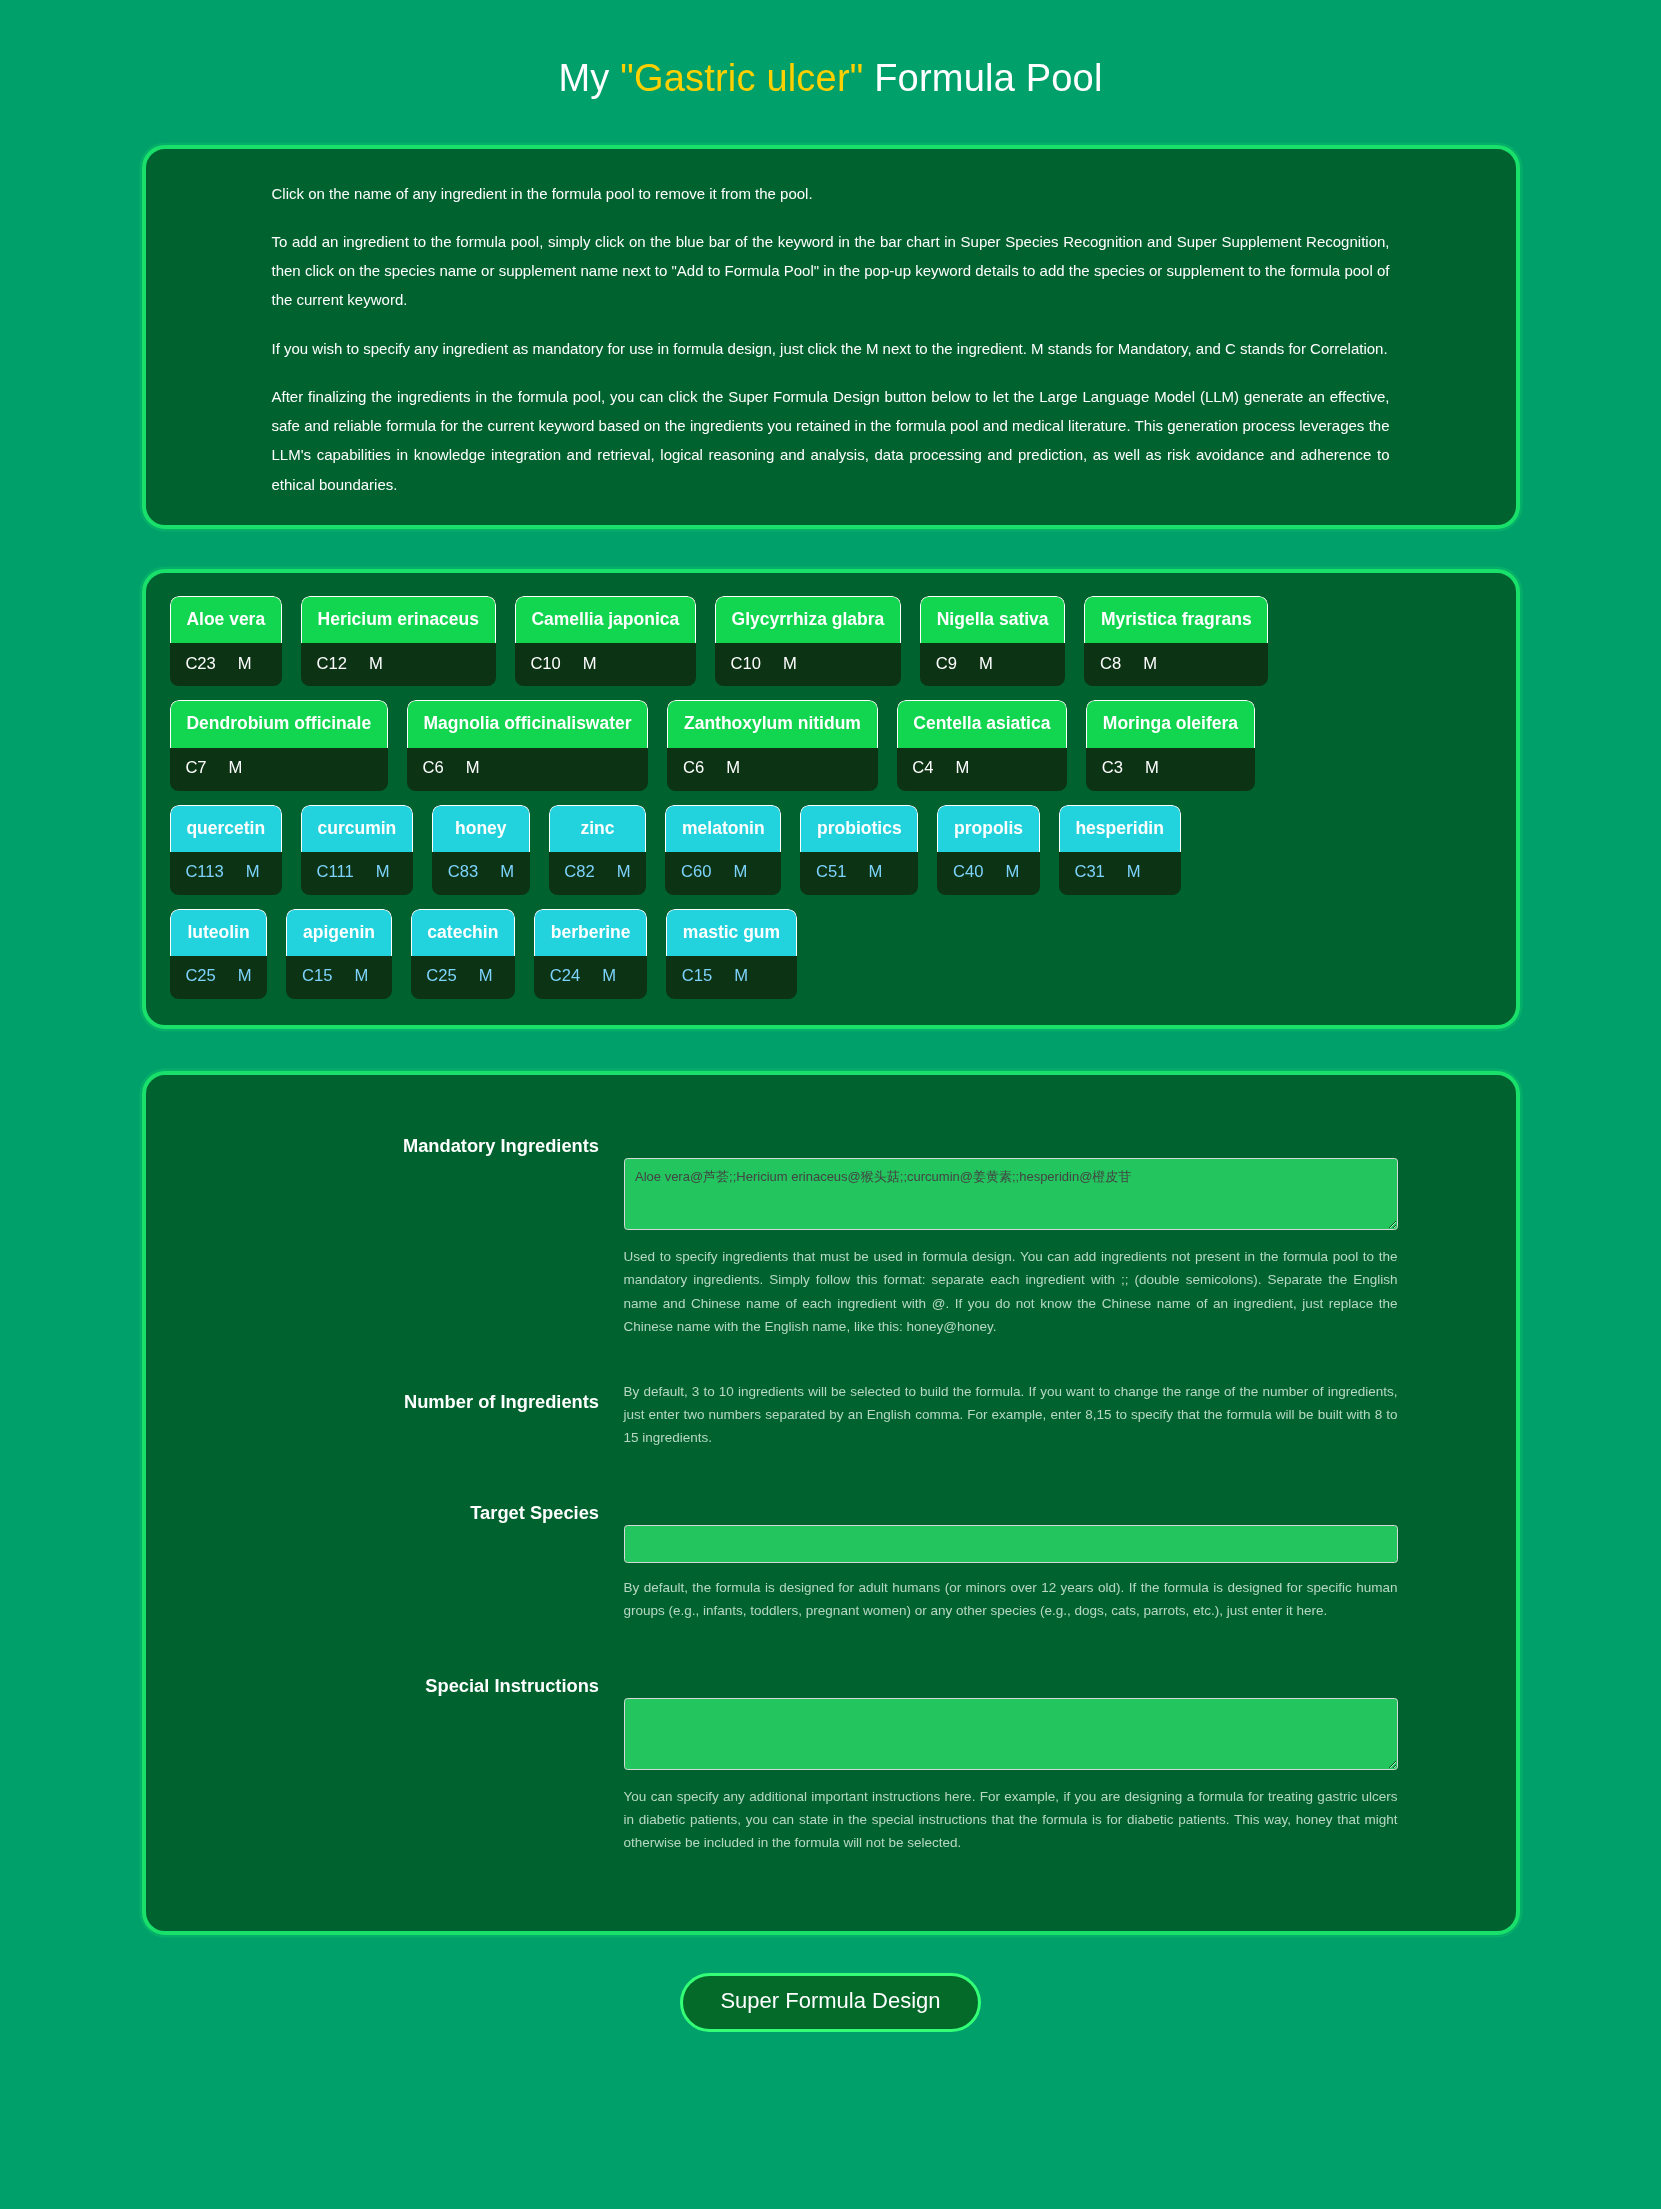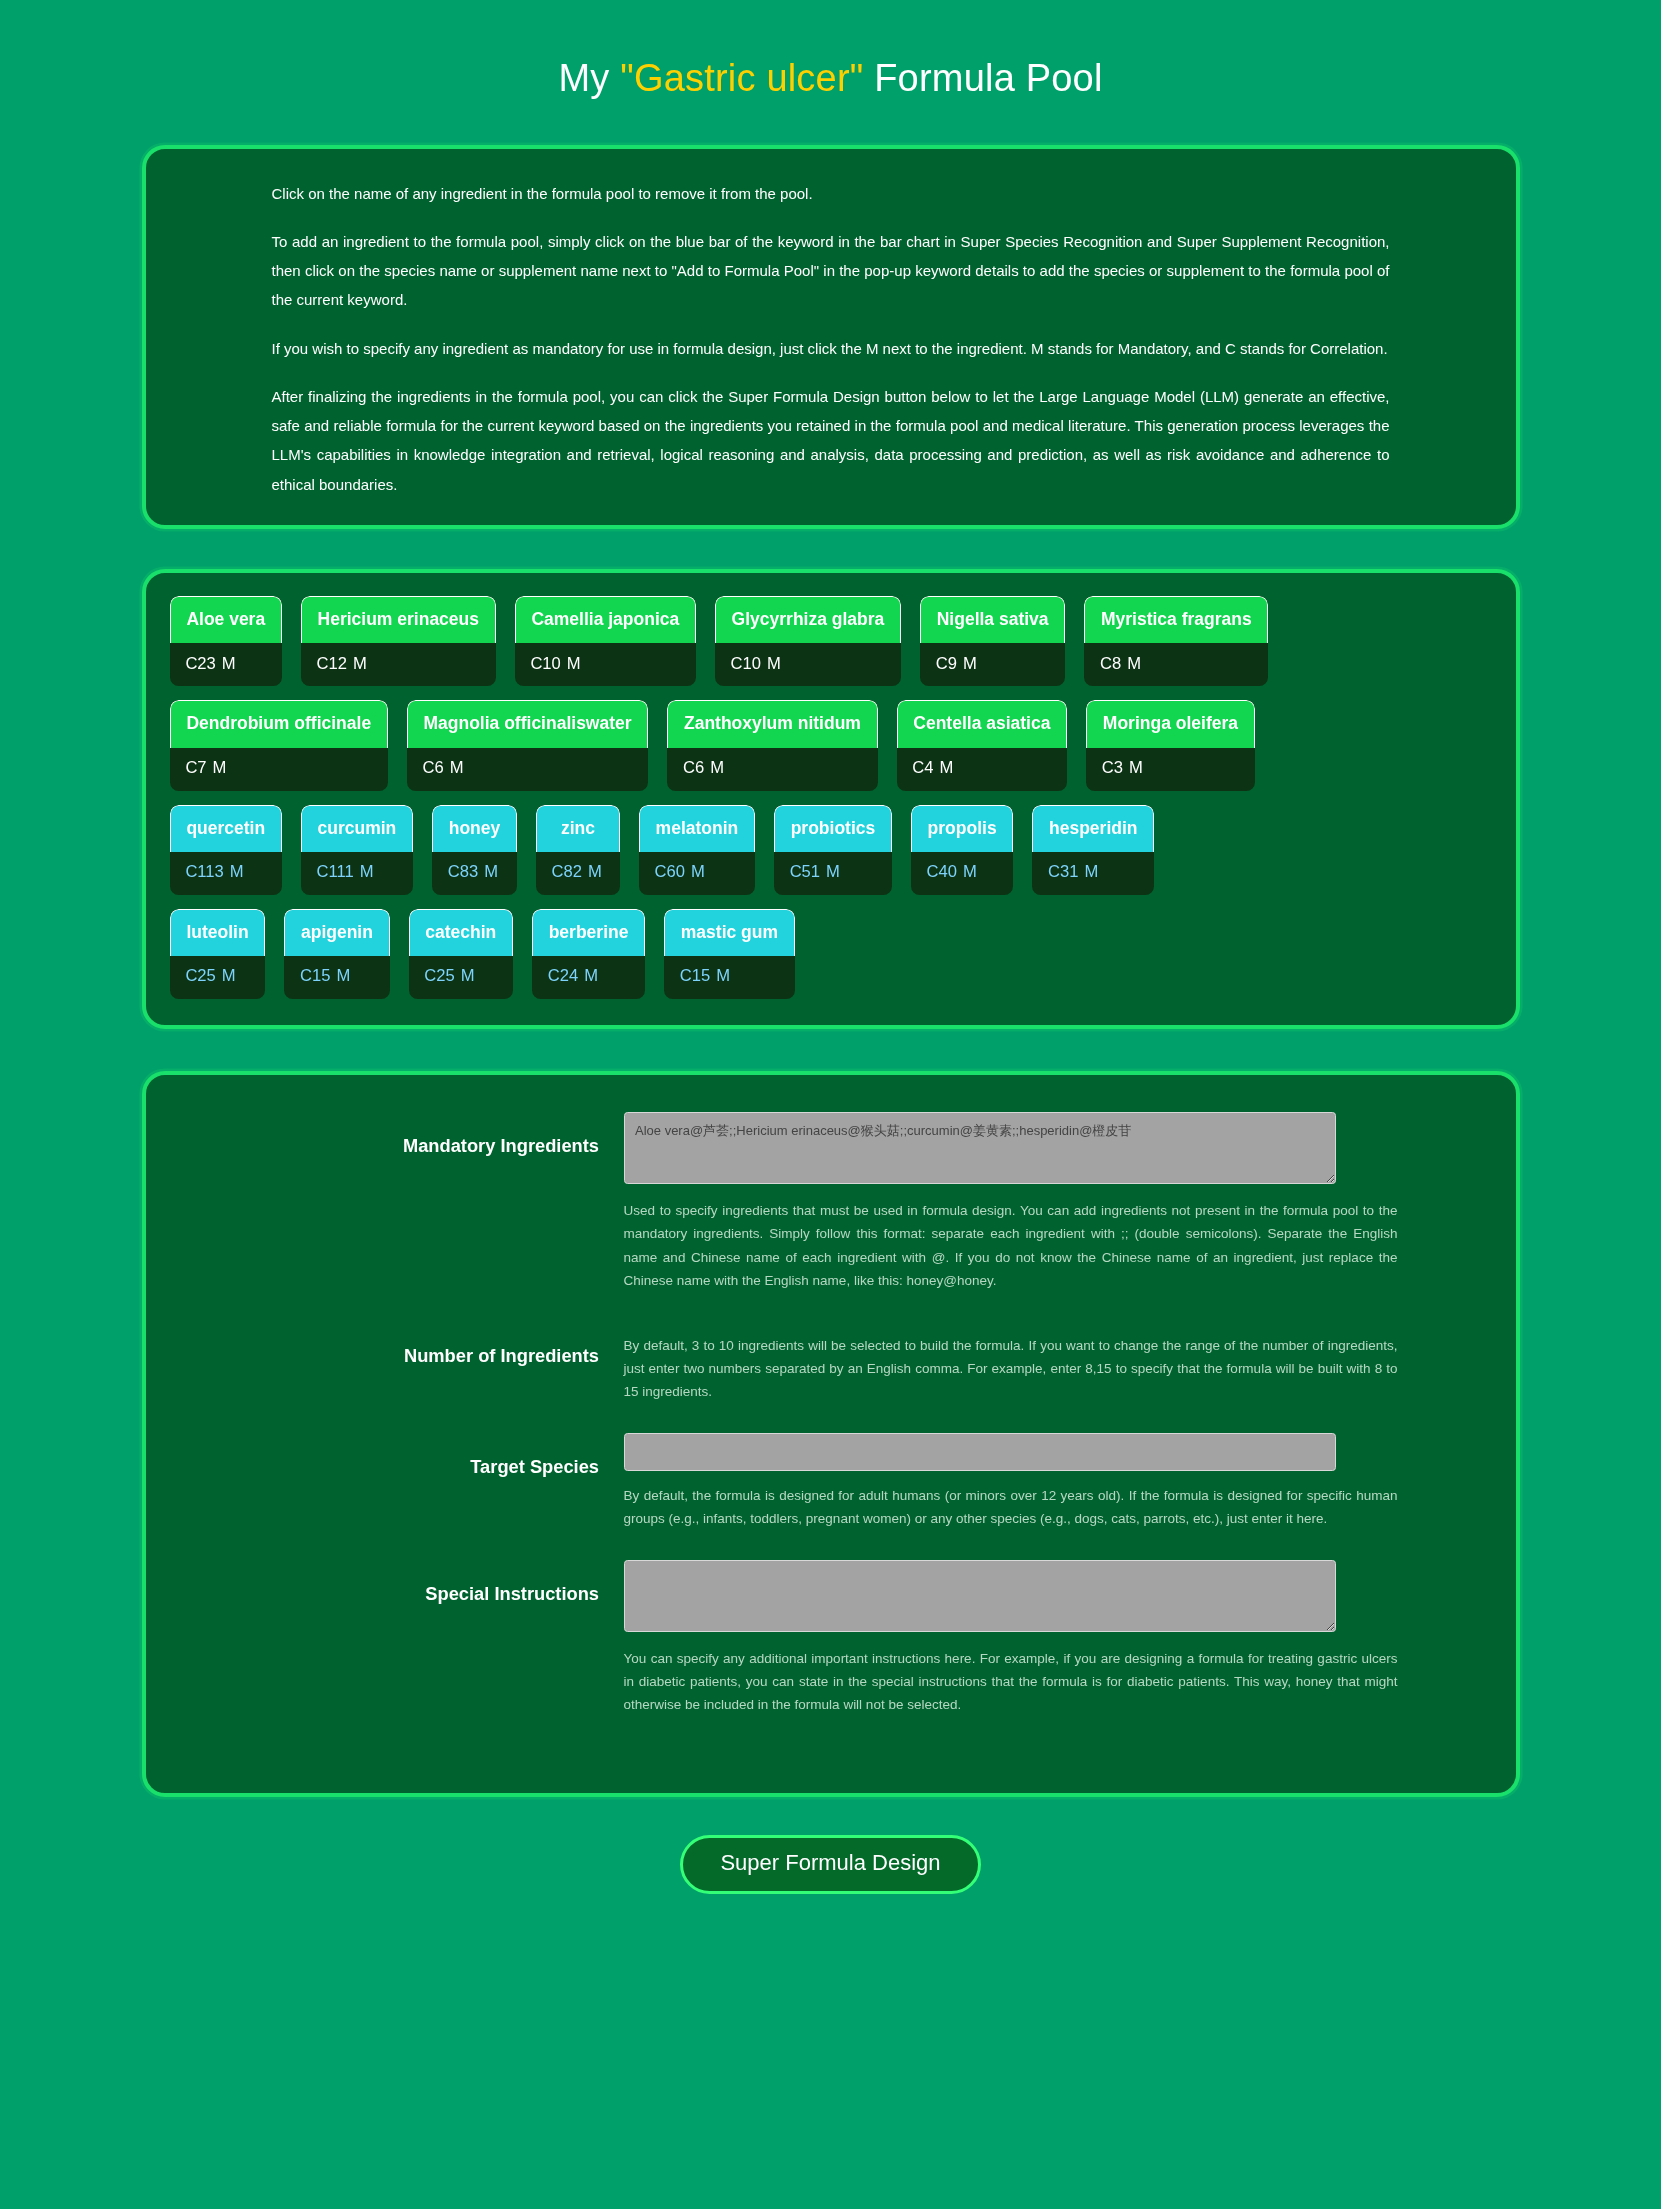--- a/index.html
+++ b/index.html
@@ -81,21 +81,21 @@
     font-weight: bold;
   }
   .chip.species .chip-name { background: #12d64f; }
   .chip.supplement .chip-name { background: #22d3dd; }
 
   .chip-meta {
     padding: 12.2px 15.7px 14px 15.7px;
     font-size: 16.6px;
     line-height: 1;
     display: flex;
-    gap: 6px;
+    gap: 22px;
     align-items: center;
     white-space: nowrap;
     text-align: center;
   }
   .chip.species .chip-meta { color: #ffffff; }
   .chip.supplement .chip-meta { color: #7dd3fc; }
   .chip-meta .m-flag { cursor: pointer; }
 
   
   .form-panel { padding: 37px 0 47px 0; margin-bottom: 38px; }
@@ -110,29 +110,30 @@
     padding-right: 24.5px;
     padding-top: 23px;
     font-size: 18.3px;
     font-weight: bold;
     color: #ffffff;
     white-space: nowrap;
   }
   .form-field { width: 774px; }
 
   .text-input {
-    width: 712px;
-    background: #a3a3a3;
+    width: 774px;
+    background: #22c55e;
     border: 0.9px solid #d8d8d8;
     border-radius: 3.5px;
     font-family: "Liberation Sans", sans-serif;
     font-size: 13px;
     color: #444444;
     padding: 8.7px 10.5px;
     outline: none;
+    margin-top: 46px;
   }
   .input-tall { height: 72px; }
   .input-short { height: 38px; }
   .input-box { height: 72px; }
 
   .help-text {
     margin: 12.2px 0 24.5px 0;
     font-size: 13.5px;
     line-height: 1.72;
     color: #b6d8c2;

